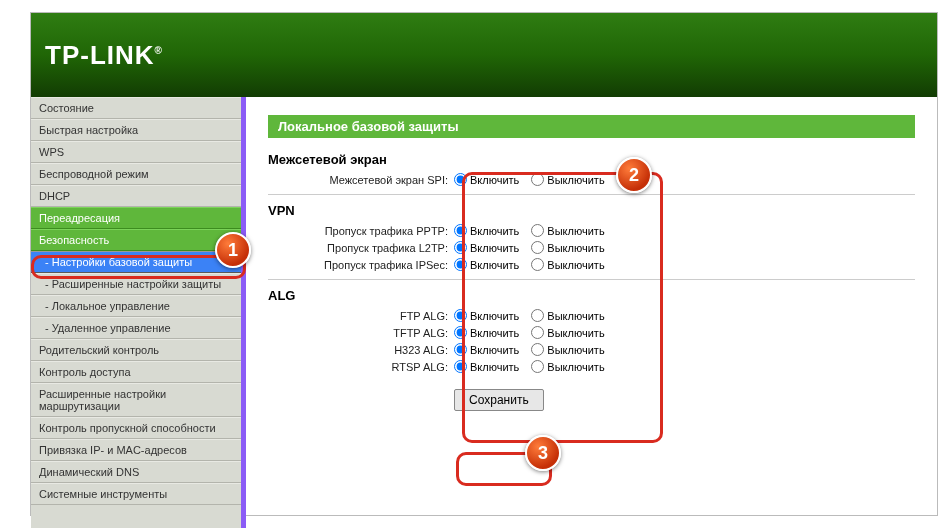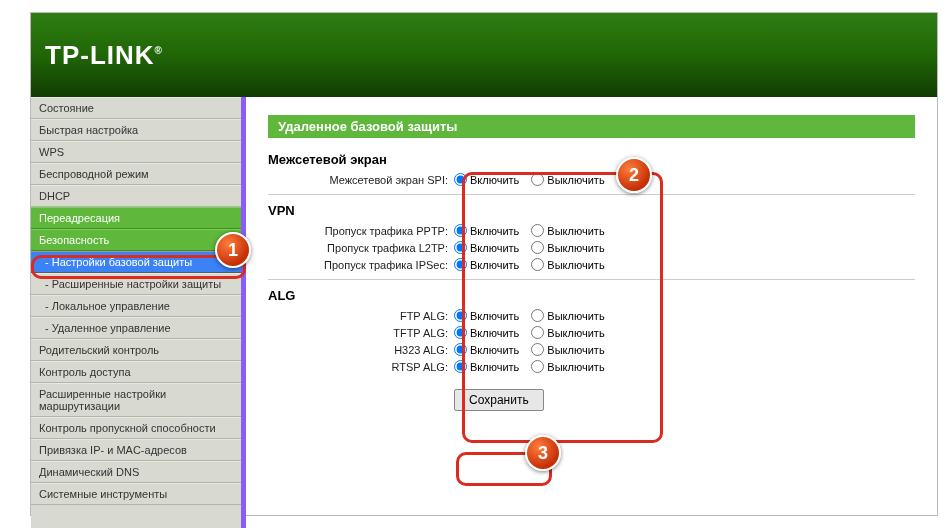--- a/index.html
+++ b/index.html
@@ -52,21 +52,21 @@
           <div class="nav-item sub">- Удаленное управление</div>
           <div class="nav-item">Родительский контроль</div>
           <div class="nav-item">Контроль доступа</div>
           <div class="nav-item">Расширенные настройки маршрутизации</div>
           <div class="nav-item">Контроль пропускной способности</div>
           <div class="nav-item">Привязка IP- и MAC-адресов</div>
           <div class="nav-item">Динамический DNS</div>
           <div class="nav-item">Системные инструменты</div>
         </div>
       <div class="content">
-        <div class="stripe">Удаленное базовой защиты</div>
+        <div class="stripe">Локальное базовой защиты</div>
 
         <div class="section-title">Межсетевой экран</div>
         <div id="sec-firewall">
             <div class="row">
               <div class="lbl">Межсетевой экран SPI:</div>
               <div class="opts">
                 <label class="opt">
                   <input type="radio" name="fw-0" checked="" style="">
                   <span>Включить</span>
                 </label>

